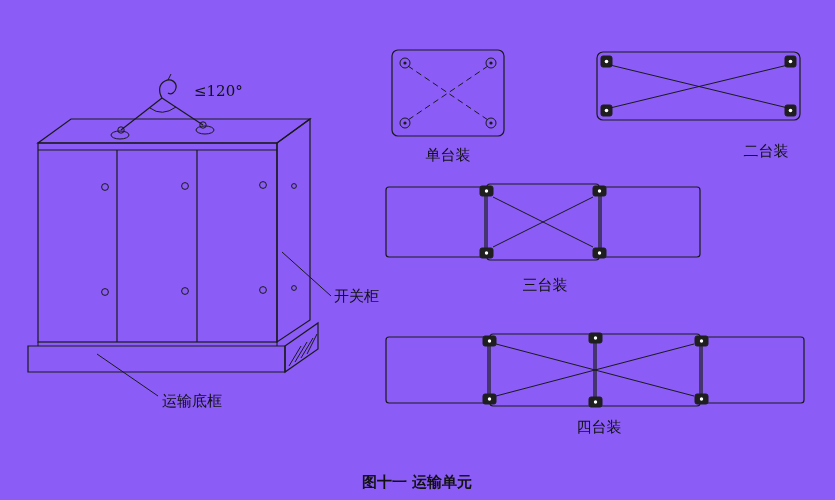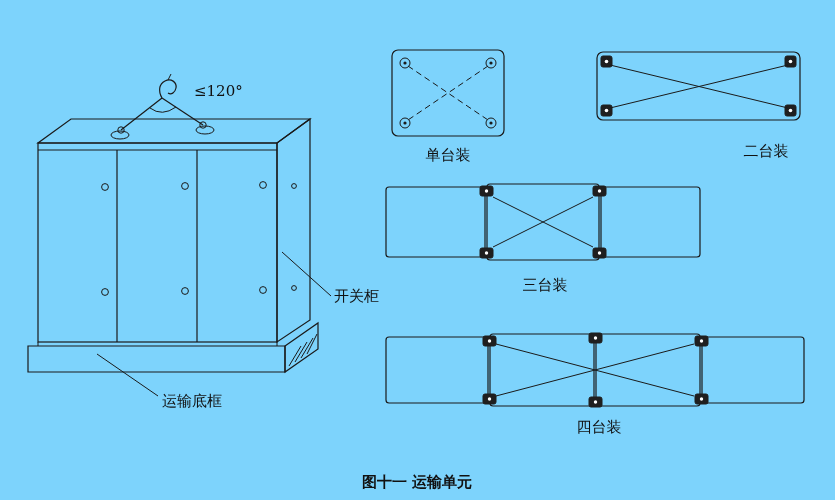--- a/index.html
+++ b/index.html
@@ -1,19 +1,19 @@
 <!DOCTYPE html>
 <html><head>
 <meta charset="utf-8">
 <style>
   html,body { margin:0; padding:0; background:#fff; }
   .page {
     position:relative;
     width:835px; height:500px;
-    background:#7dd3fc;
+    background:#8b5cf6;
     font-family:"DejaVu Sans", sans-serif;
     overflow:hidden;
   }
   svg { display:block; }
   .lbl  { font-family:"DejaVu Serif", serif; font-size:15px; fill:#111; }
   .cap  { font-family:"DejaVu Serif", serif; font-size:15px; font-weight:bold; fill:#111; }
   .ln   { stroke:#1a1a1a; stroke-width:1.2; fill:none; }
   .thin { stroke:#1a1a1a; stroke-width:1;   fill:none; }
   .dash { stroke:#1a1a1a; stroke-width:1;   fill:none; stroke-dasharray:6 4; }
   .fit  { fill:#1f1f1f; stroke:#1f1f1f; }

